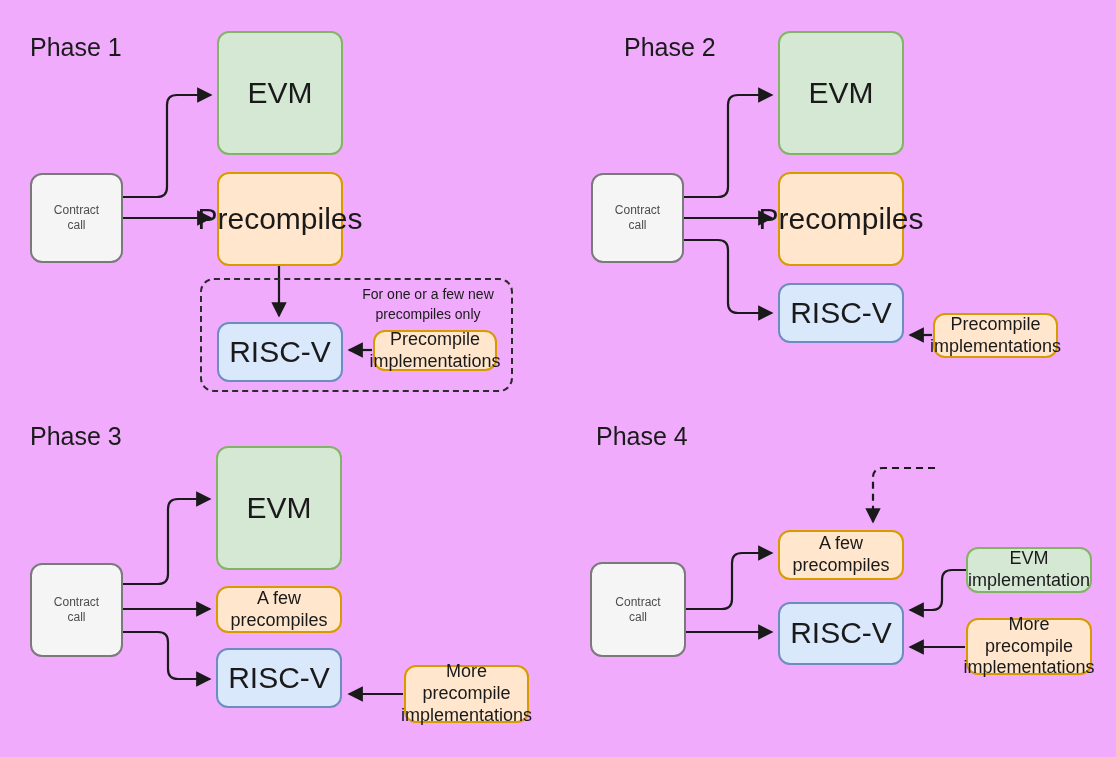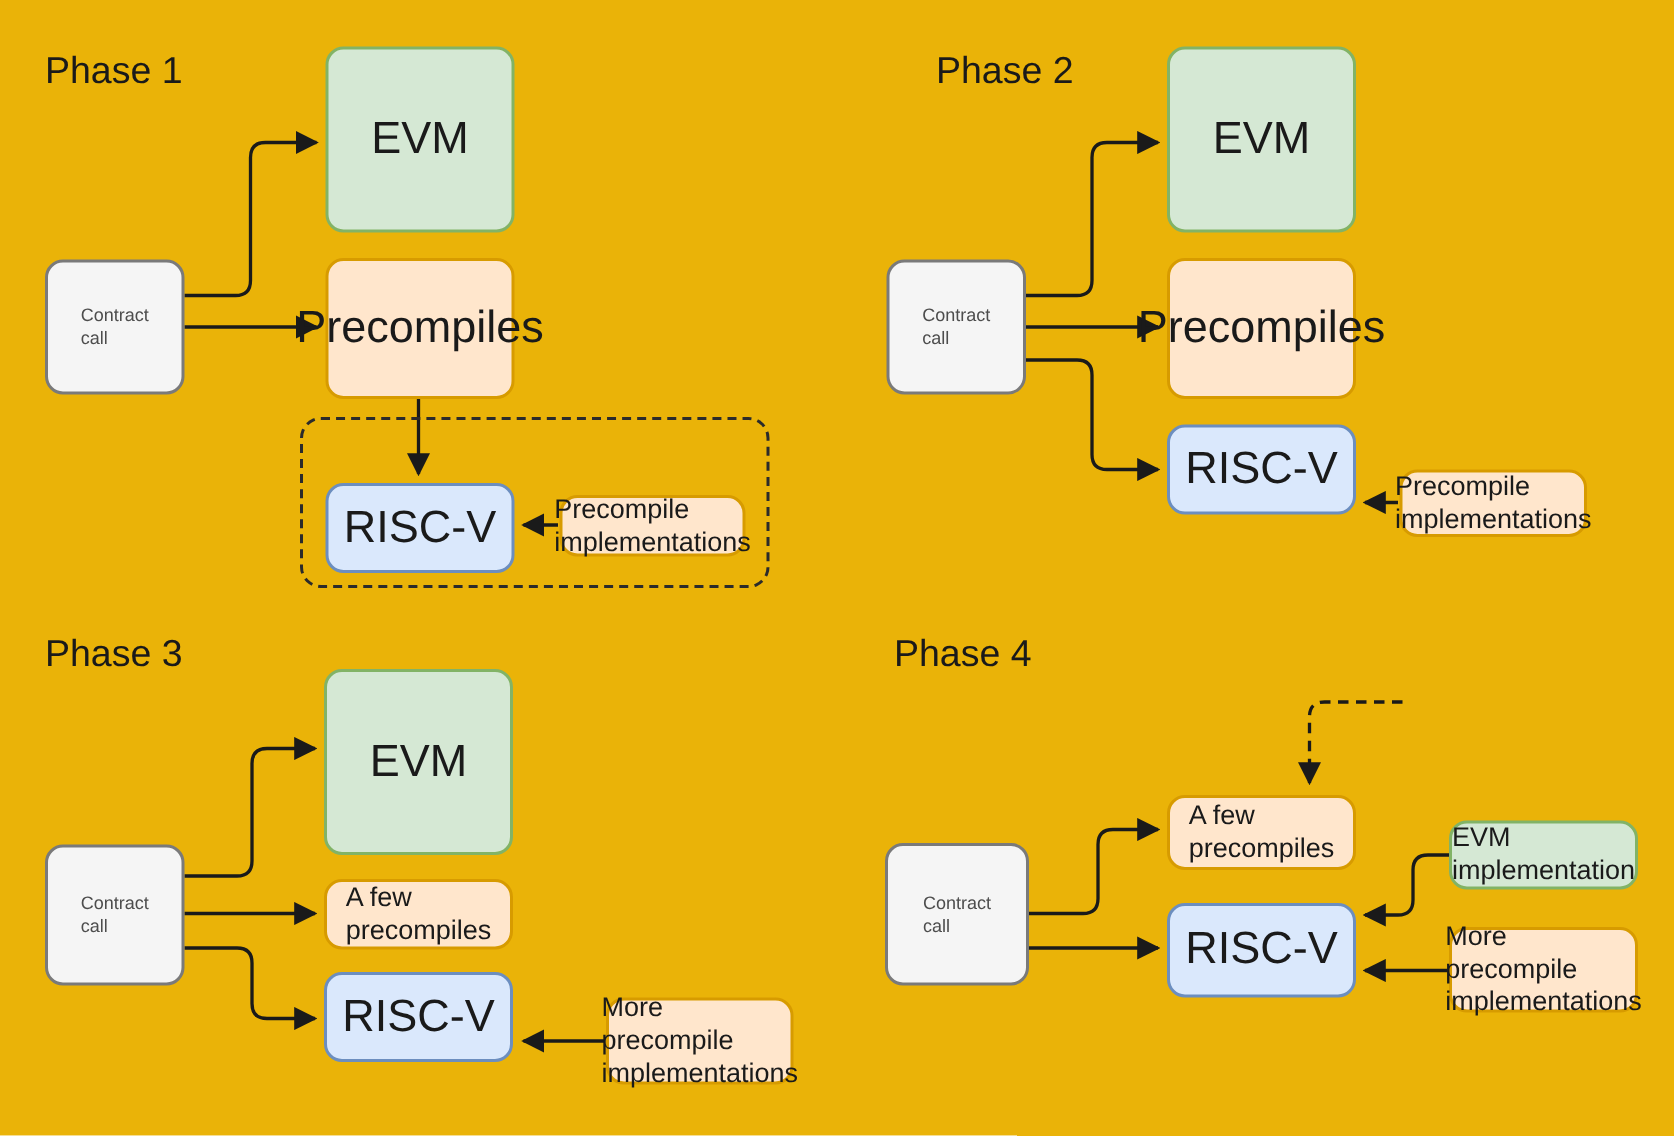--- a/index.html
+++ b/index.html
@@ -8,37 +8,38 @@
     background: #ffffff;
   }
   body {
     font-family: "Liberation Sans", sans-serif;
     color: #1a1a1a;
   }
   #canvas {
     position: relative;
     width: 1116px;
     height: 757px;
-    background: #eab308;
+    background: #f0abfc;
     overflow: hidden;
   }
   svg.edges {
     position: absolute;
     left: 0;
     top: 0;
     width: 1116px;
     height: 757px;
     pointer-events: none;
   }
   .node {
     position: absolute;
     box-sizing: border-box;
     display: flex;
     align-items: center;
     justify-content: center;
+    text-align: center;
     border-radius: 12px;
     border-width: 2px;
     border-style: solid;
     line-height: 1.22;
     white-space: pre-line;
   }
   .green  { background: #d5e8d4; border-color: #82b366; }
   .orange { background: #ffe6cc; border-color: #d79b00; }
   .blue   { background: #dae8fc; border-color: #6c8ebf; }
   .gray   { background: #f5f5f5; border-color: #7a7a7a; color: #4d4d4d; }
@@ -101,20 +102,22 @@
     <path d="M 686 632 L 772 632" fill="none" stroke="#1a1a1a" stroke-width="2.2" marker-end="url(#arrow)"></path>
     <path d="M 966 570 L 952 570 Q 942 570 942 580 L 942 600 Q 942 610 932 610 L 910 610" fill="none" stroke="#1a1a1a" stroke-width="2.2" marker-end="url(#arrow)"></path>
     <path d="M 965 647 L 910 647" fill="none" stroke="#1a1a1a" stroke-width="2.2" marker-end="url(#arrow)"></path>
     <path d="M 935 468 L 883 468 Q 873 468 873 478 L 873 522" fill="none" stroke="#1a1a1a" stroke-width="2.2" stroke-dasharray="7 5" marker-end="url(#arrow)"></path>
   </svg>
 
   <div class="phase-title" style="left:30px; top:33px;">Phase 1</div>
 
   <div class="dashed-group" style="left:200px; top:278px; width:313px; height:114px;"></div>
 
+  <div class="note" style="left:348px; top:285px; width:160px;">For one or a few new
+precompiles only</div>
 
   <div class="node gray medium" style="left:30px; top:173px; width:93px; height:90px;">Contract
 call</div>
 
   <div class="node green big" style="left:217px; top:31px; width:126px; height:124px;">EVM</div>
 
   <div class="node orange big" style="left:217px; top:172px; width:126px; height:94px;">Precompiles</div>
 
   <div class="node blue big" style="left:217px; top:322px; width:126px; height:60px;">RISC-V</div>
 

